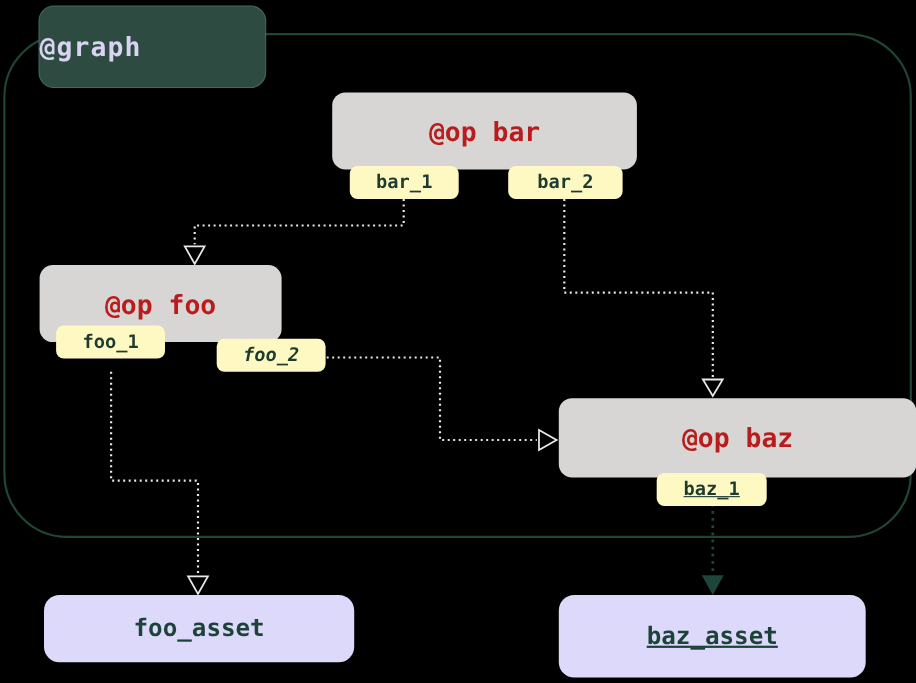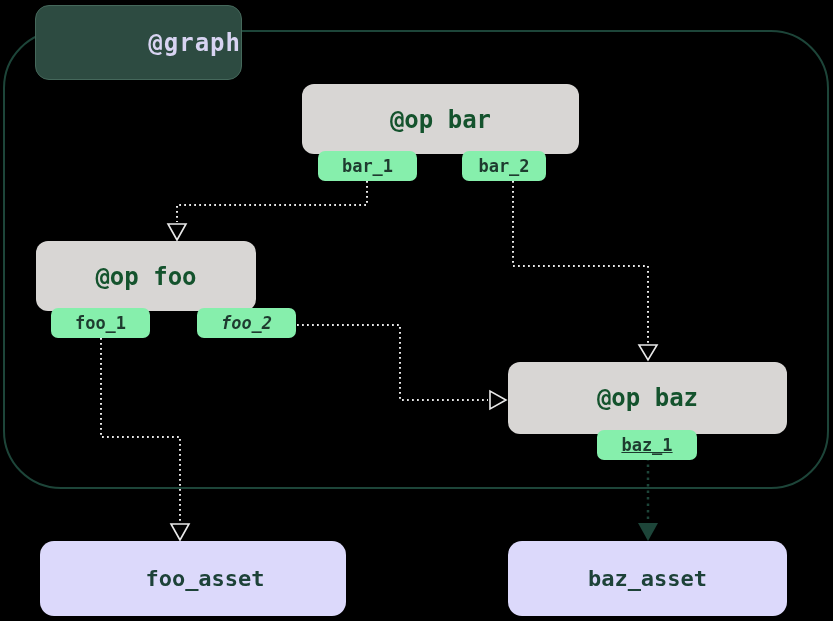--- a/index.html
+++ b/index.html
@@ -9,52 +9,52 @@
   }
   
   .graph-container{
     position:absolute;left:3px;top:30px;width:822px;height:455px;
     border:2.5px solid #1d4539;border-radius:58px;background:transparent;
   }
   
   .graph-badge{
     position:absolute;left:35px;top:5px;width:205px;height:73px;
     background:#2d4b41;border:1px solid #45685b;border-radius:14px;
-    display:flex;align-items:center;justify-content:flex-end;
+    display:flex;align-items:center;justify-content:flex-start;
     color:#d8d4f2;font-size:24px;font-weight:bold;letter-spacing:1px;
   }
   
   .op{
     position:absolute;background:#d8d6d4;border-radius:12px;
     display:flex;align-items:flex-start;justify-content:center;
-    color:#14532d;font-size:24px;font-weight:bold;
+    color:#b91c1c;font-size:24px;font-weight:bold;
   }
   .op .op-label{margin-top:22px;}
   .op-bar{left:302px;top:84px;width:277px;height:70px;}
   .op-foo{left:36px;top:241px;width:220px;height:70px;}
-  .op-baz{left:508px;top:362px;width:279px;height:72px;}
+  .op-baz{left:508px;top:362px;width:325px;height:72px;}
   
   .tab{
-    position:absolute;height:30px;background:#86efac;border-radius:7px;
+    position:absolute;height:30px;background:#fef9c3;border-radius:7px;
     display:flex;align-items:center;justify-content:center;
     color:#1e3b2f;font-size:17px;font-weight:bold;
   }
   .tab-bar-1{left:318px;top:151px;width:99px;}
-  .tab-bar-2{left:462px;top:151px;width:84px;text-align:right;}
-  .tab-foo-1{left:51px;top:308px;width:99px;}
+  .tab-bar-2{left:462px;top:151px;width:104px;text-align:right;}
+  .tab-foo-1{left:51px;top:296px;width:99px;}
   .tab-foo-2{left:197px;top:308px;width:99px;font-style:italic;}
   .tab-baz-1{left:597px;top:430px;width:100px;text-decoration:underline;}
   
   .asset{
     position:absolute;background:#dcd9fb;border-radius:14px;
     display:flex;align-items:center;justify-content:center;
     color:#1d4238;font-size:22px;font-weight:bold;
   }
-  .asset-foo{left:40px;top:541px;width:282px;height:75px;padding-left:24px;}
-  .asset-baz{left:508px;top:541px;width:279px;height:75px;}
+  .asset-foo{left:40px;top:541px;width:282px;height:61px;}
+  .asset-baz{left:508px;top:541px;width:279px;height:75px;text-decoration:underline;}
   
   .edges{position:absolute;left:0;top:0;width:833px;height:621px;pointer-events:none;}
 </style>
 </head>
 <body>
 
 <div class="stage">
 
   <div class="graph-container"></div>
 

